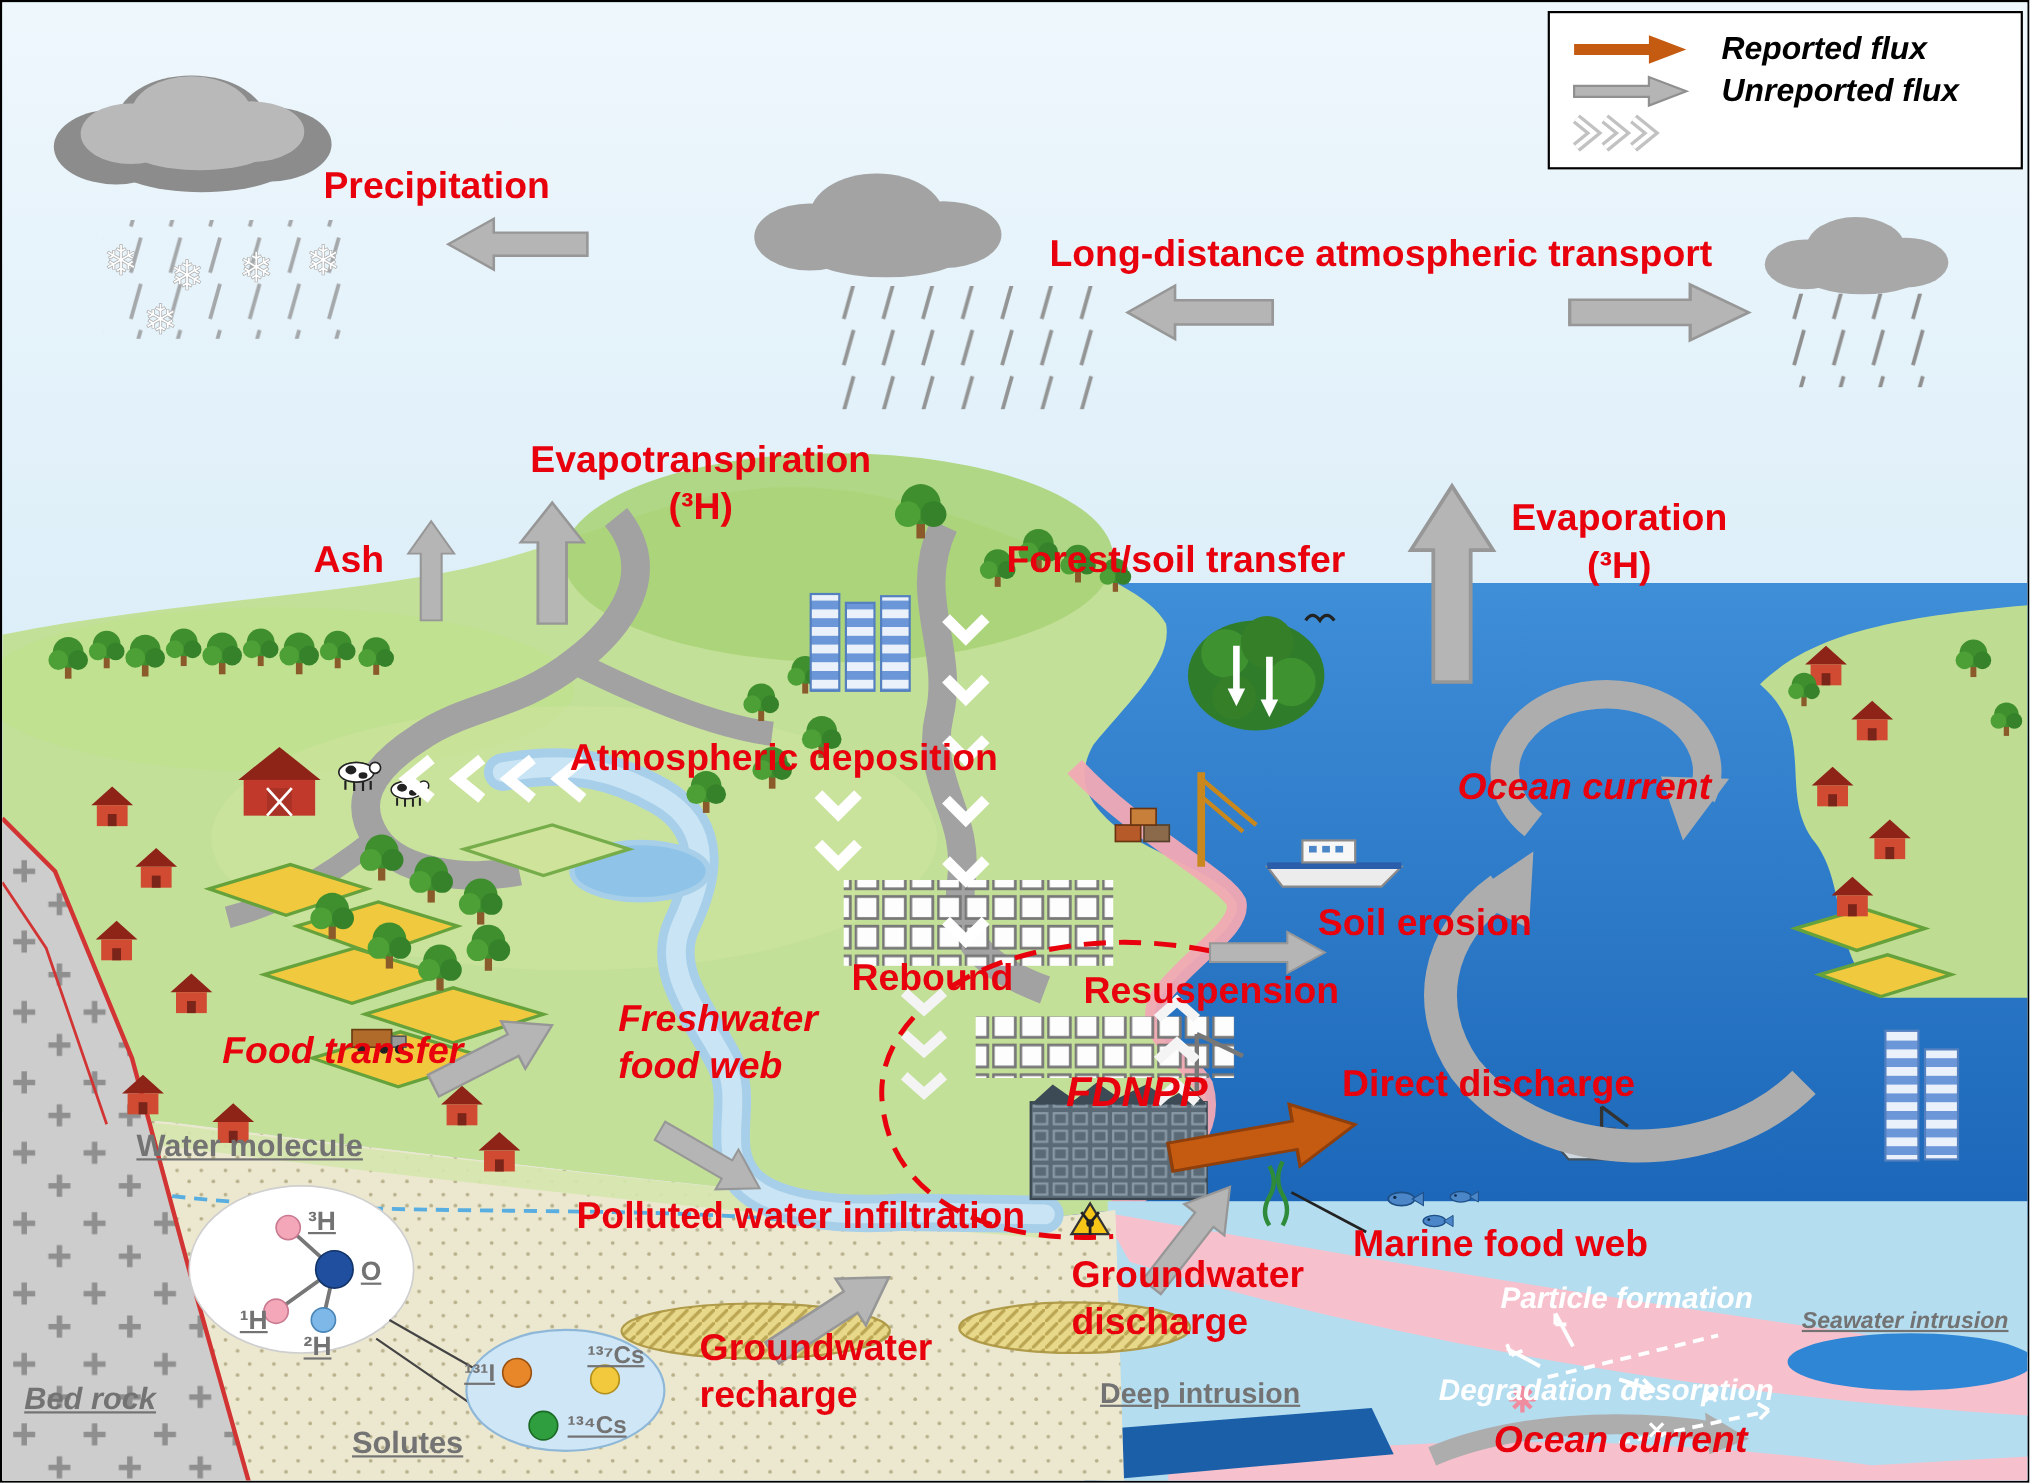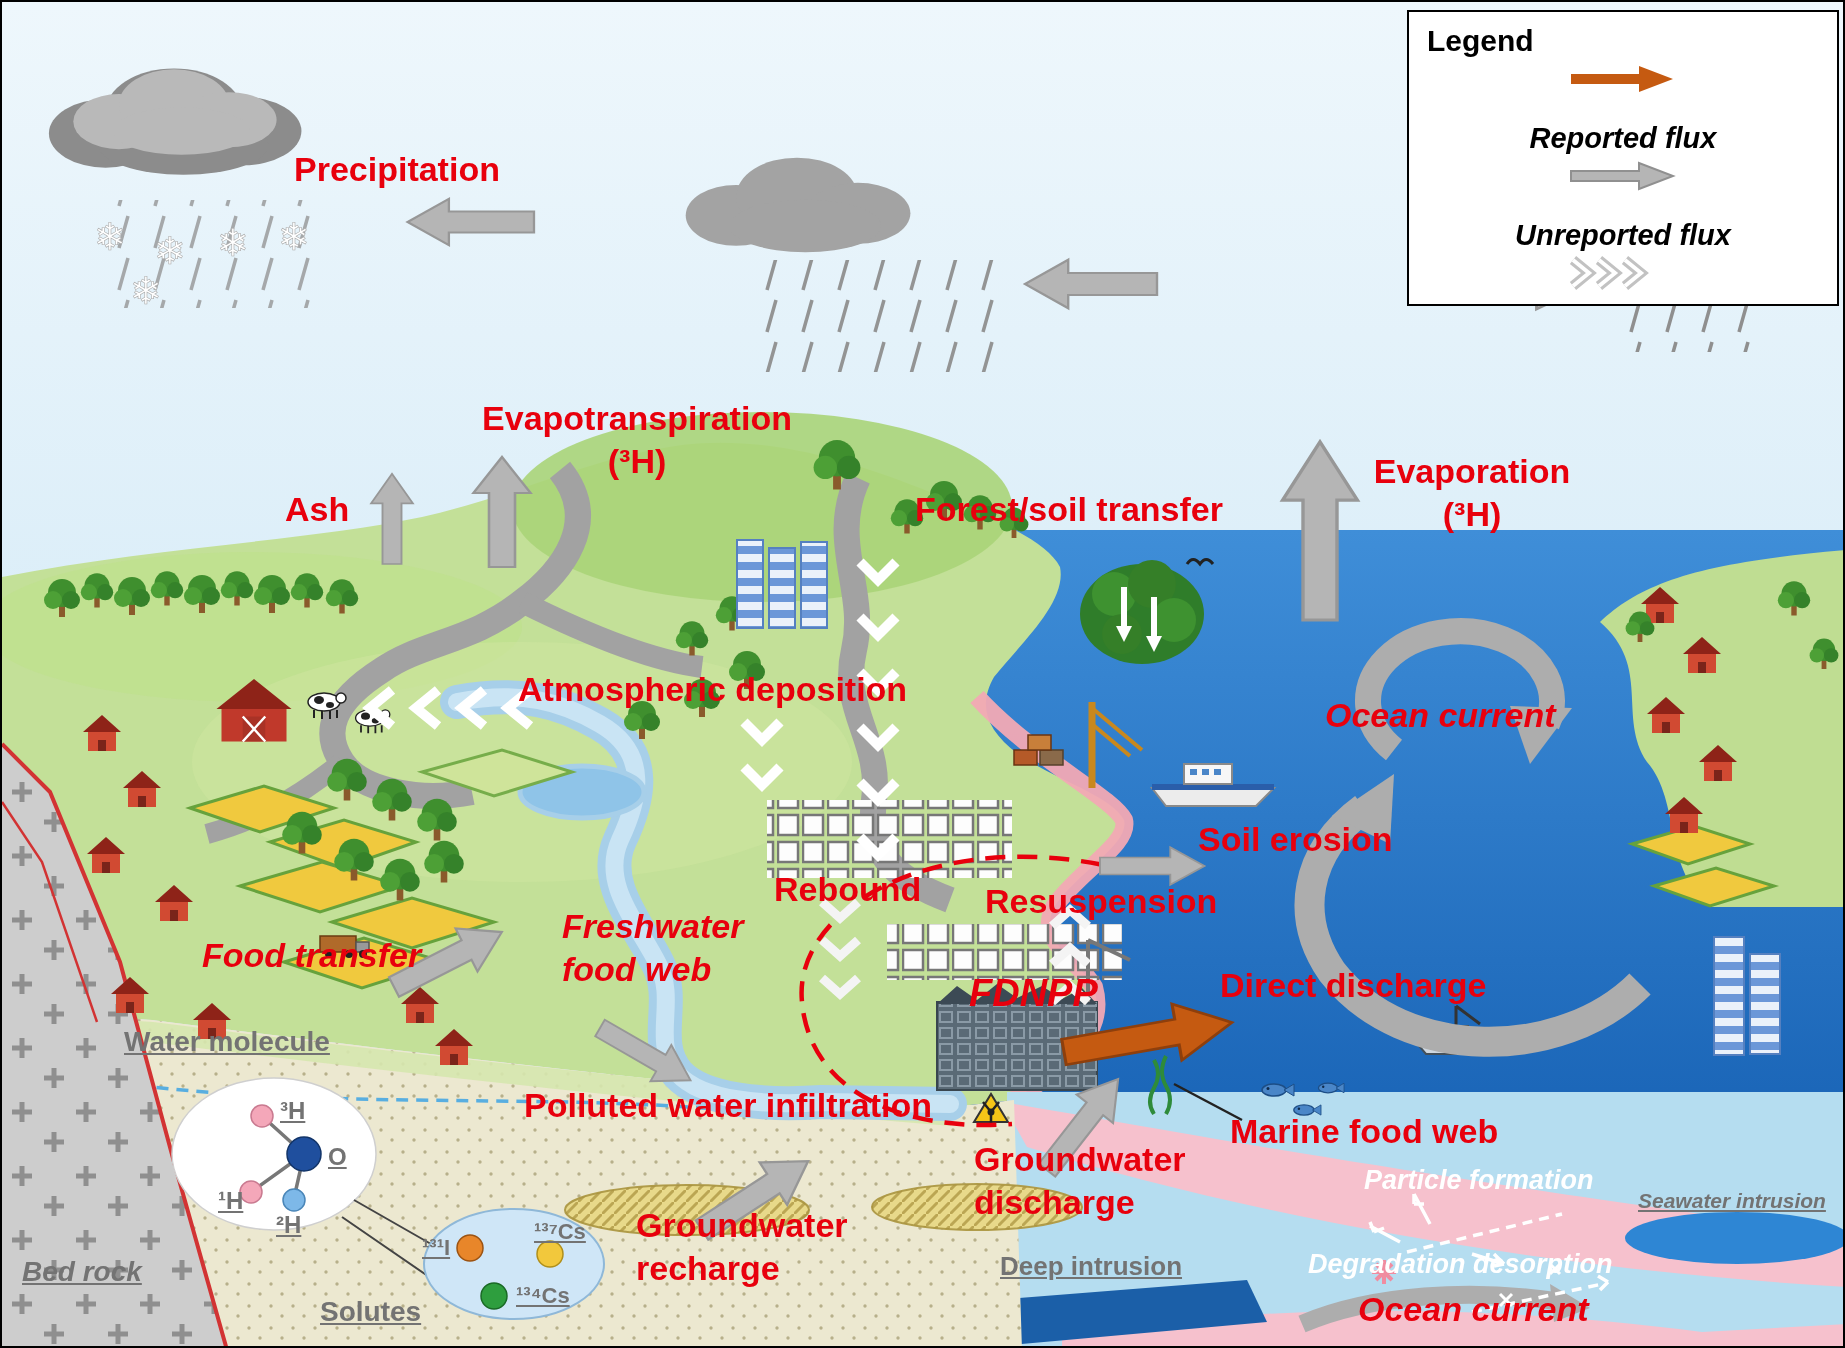--- a/index.html
+++ b/index.html
@@ -7,21 +7,21 @@
          font-family:"Liberation Sans",sans-serif;background:#dff0fa;border:2px solid #000;box-sizing:border-box;}
   .scene{position:absolute;left:0;top:0;}
   .lbl{position:absolute;font-weight:bold;color:#e8000d;white-space:pre-line;line-height:1.25;z-index:5;}
   .it{font-style:italic;}
   .black{color:#737373;text-decoration:underline;}
   .white{color:#fff;}
   .ctr{text-align:center;}
   .legend{position:absolute;right:4px;top:8px;width:432px;background:#fff;border:2px solid #000;
           padding:12px 18px 10px 18px;box-sizing:border-box;z-index:10;}
   .legend-title{font-size:30px;font-weight:bold;color:#000;margin-bottom:2px;}
-  .legend-row{display:flex;align-items:center;gap:26px;margin:4px 0;flex-direction:column;}
+  .legend-row{display:flex;align-items:center;gap:26px;margin:4px 0;}
   .legend-label{font-size:29px;font-weight:bold;font-style:italic;color:#000;}
 </style>
 </head>
 <body>
 
 <div class="stage">
 
 <svg class="scene" width="1845" height="1348" viewBox="0 0 1845 1348">
   <defs>
     <linearGradient id="sky" x1="0" y1="0" x2="0" y2="1">
@@ -379,20 +379,21 @@
 
   <g>
     <ellipse cx="512" cy="1262" rx="90" ry="55" fill="#cfe6f7" stroke="#8fb8d8" stroke-width="2"></ellipse>
     <circle cx="468" cy="1246" r="13" fill="#e8862a" stroke="#9c5312" stroke-width="1.5"></circle>
     <circle cx="548" cy="1252" r="13" fill="#f2c83c" stroke="#b08f1a" stroke-width="1.5"></circle>
     <circle cx="492" cy="1294" r="13" fill="#2e9e3e" stroke="#1a6a26" stroke-width="1.5"></circle>
   </g>
 </svg>
 
 <div class="lbl" style="left:292px;top:146px;font-size:34px;">Precipitation</div>
+<div class="lbl" style="left:952px;top:208px;font-size:34px;">Long-distance atmospheric transport</div>
 <div class="lbl ctr" style="left:450px;top:395px;width:370px;font-size:34px;">Evapotranspiration
 (³H)</div>
 <div class="lbl" style="left:283px;top:486px;font-size:34px;">Ash</div>
 <div class="lbl" style="left:913px;top:486px;font-size:34px;">Forest/soil transfer</div>
 <div class="lbl ctr" style="left:1330px;top:448px;width:280px;font-size:34px;">Evaporation
 (³H)</div>
 <div class="lbl" style="left:516px;top:666px;font-size:34px;text-align:center;">Atmospheric deposition</div>
 <div class="lbl it" style="left:1323px;top:692px;font-size:34px;">Ocean current</div>
 <div class="lbl" style="left:1196px;top:816px;font-size:34px;">Soil erosion</div>
 <div class="lbl" style="left:772px;top:866px;font-size:34px;">Rebound</div>
@@ -420,21 +421,20 @@
 <div class="lbl black" style="left:278px;top:1094px;font-size:24px;">³H</div>
 <div class="lbl black" style="left:326px;top:1140px;font-size:24px;">O</div>
 <div class="lbl black" style="left:216px;top:1184px;font-size:24px;">¹H</div>
 <div class="lbl black" style="left:274px;top:1208px;font-size:24px;">²H</div>
 
 <div class="lbl black" style="left:420px;top:1232px;font-size:22px;">¹³¹I</div>
 <div class="lbl black" style="left:532px;top:1216px;font-size:22px;">¹³⁷Cs</div>
 <div class="lbl black" style="left:514px;top:1280px;font-size:22px;">¹³⁴Cs</div>
 
 <div class="legend">
-  <div class="legend-title">Legend</div>
   <div class="legend-row">
     <svg width="112" height="34">
       <polygon points="4,12 72,12 72,4 106,17 72,30 72,22 4,22" fill="#c55a11"></polygon>
     </svg>
     <span class="legend-label">Reported flux</span>
   </div>
   <div class="legend-row">
     <svg width="112" height="34">
       <polygon points="4,12 72,12 72,4 106,17 72,30 72,22 4,22" fill="#b5b5b5" stroke="#909090" stroke-width="2"></polygon>
     </svg>

